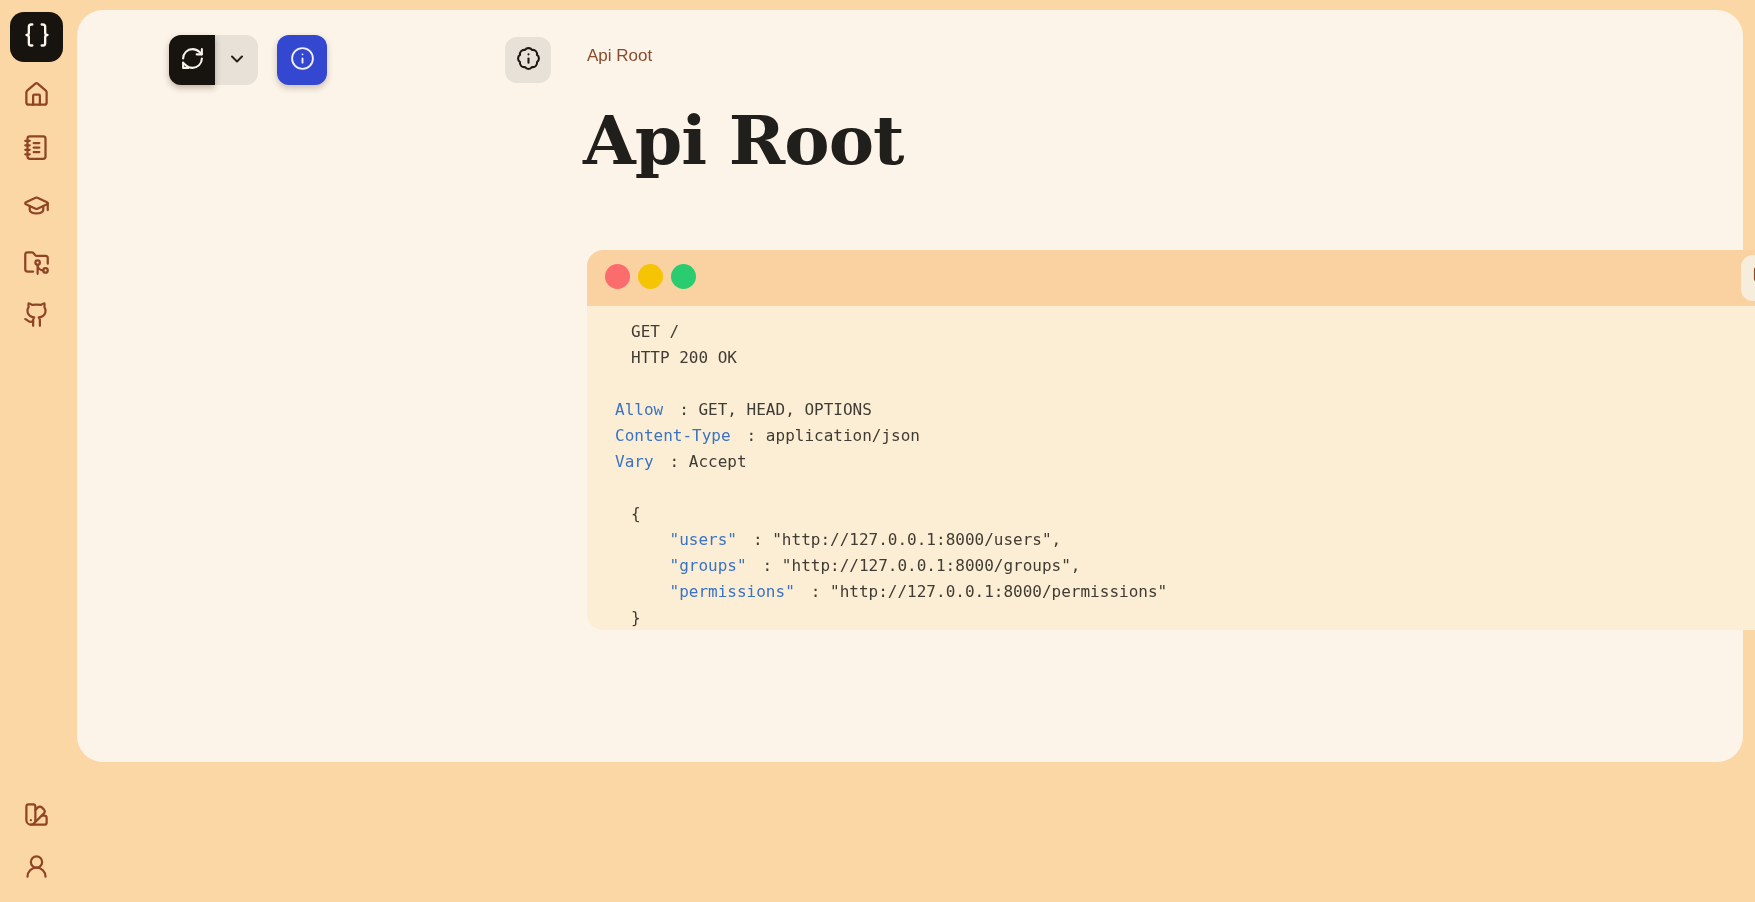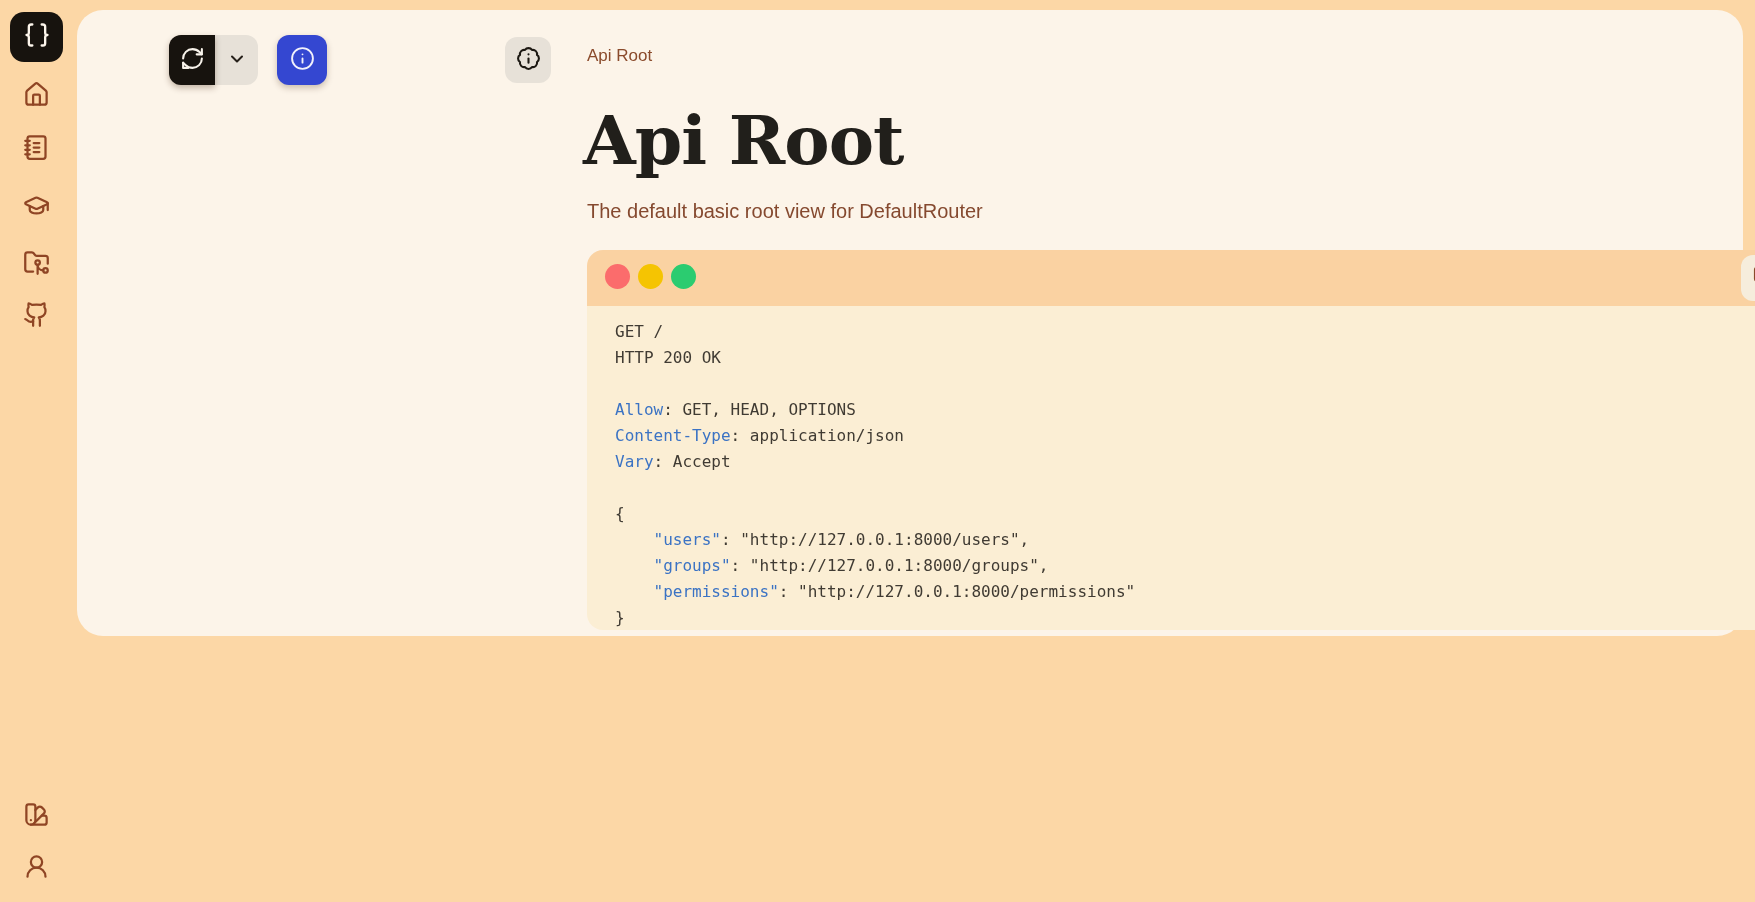--- a/index.html
+++ b/index.html
@@ -21,21 +21,21 @@
   }
   .side-item {
     width:30px; height:30px; left:21px;
     display:flex; align-items:center; justify-content:center;
     color:#8f4524; cursor:pointer;
   }
   .side-item svg { width:27px; height:27px; }
 
   
   #panel {
-    left:77px; top:10px; width:1666px; height:626px;
+    left:77px; top:10px; width:1666px; height:752px;
     background:#fcf4e9; border-radius:26px;
   }
 
   
   .btn { display:flex; align-items:center; justify-content:center; cursor:pointer; border:none; }
   #refresh-split { left:92px; top:25px; height:50px; display:flex; }
   #refresh-btn {
     width:46px; height:50px; background:#17130e; color:#f7f2ea;
     border-radius:12px 0 0 12px;
     box-shadow:0 3px 6px rgba(60,30,5,.30);
@@ -89,21 +89,21 @@
   }
   #copy-btn svg { width:22px; height:22px; }
   #terminal-body {
     height:324px; background:#fbeed4; padding:13px 20px 0 28px;
   }
   #terminal-code {
     font-family:"DejaVu Sans Mono", monospace;
     font-size:16px; line-height:26px; white-space:pre;
   }
   .code-line { min-height:26px; }
-  .code-line .d { color:#403b33; }
+  .code-line .d { color:#403b33;margin-left:16px; }
   .code-line .k { color:#3b73c4;margin-top:45px; }
 </style>
 </head>
 <body>
 
 <nav id="sidebar" class="abs">
   <div class="logo abs">
     <span>
       <svg width="28" height="28" viewBox="0 0 24 24" fill="none" stroke="currentColor" stroke-width="2" stroke-linecap="round" stroke-linejoin="round">
           <path d="M8 3H7a2 2 0 0 0-2 2v5a2 2 0 0 1-2 2 2 2 0 0 1 2 2v5c0 1.1.9 2 2 2h1"></path>
@@ -225,21 +225,20 @@
           <path d="M3.85 8.62a4 4 0 0 1 4.78-4.77 4 4 0 0 1 6.74 0 4 4 0 0 1 4.78 4.78 4 4 0 0 1 0 6.74 4 4 0 0 1-4.77 4.78 4 4 0 0 1-6.75 0 4 4 0 0 1-4.78-4.77 4 4 0 0 1 0-6.76Z"></path>
           <path d="M12 16v-4"></path>
           <path d="M12 8h.01"></path>
         </svg>
     </span>
   </button>
 
   <a id="breadcrumb" class="abs">Api Root</a>
 
   <h1 id="page-title" class="abs">Api Root</h1>
-  <p id="page-subtitle" class="abs">The default basic root view for DefaultRouter</p>
 
   <section id="terminal-card" class="abs">
     <div id="terminal-header">
       <span><span class="dot" style="background: rgb(251, 108, 108);"></span><span class="dot" style="background: rgb(245, 196, 2);"></span><span class="dot" style="background: rgb(43, 204, 112);"></span></span>
       <button id="copy-btn" class="btn">
         <span>
           <svg viewBox="0 0 24 24" width="22" height="22" fill="none" stroke="currentColor" stroke-width="2" stroke-linecap="round" stroke-linejoin="round">
               <rect width="14" height="14" x="8" y="8" rx="2" ry="2"></rect>
               <path d="M4 16c-1.1 0-2-.9-2-2V4c0-1.1.9-2 2-2h10c1.1 0 2 .9 2 2"></path>
             </svg>

